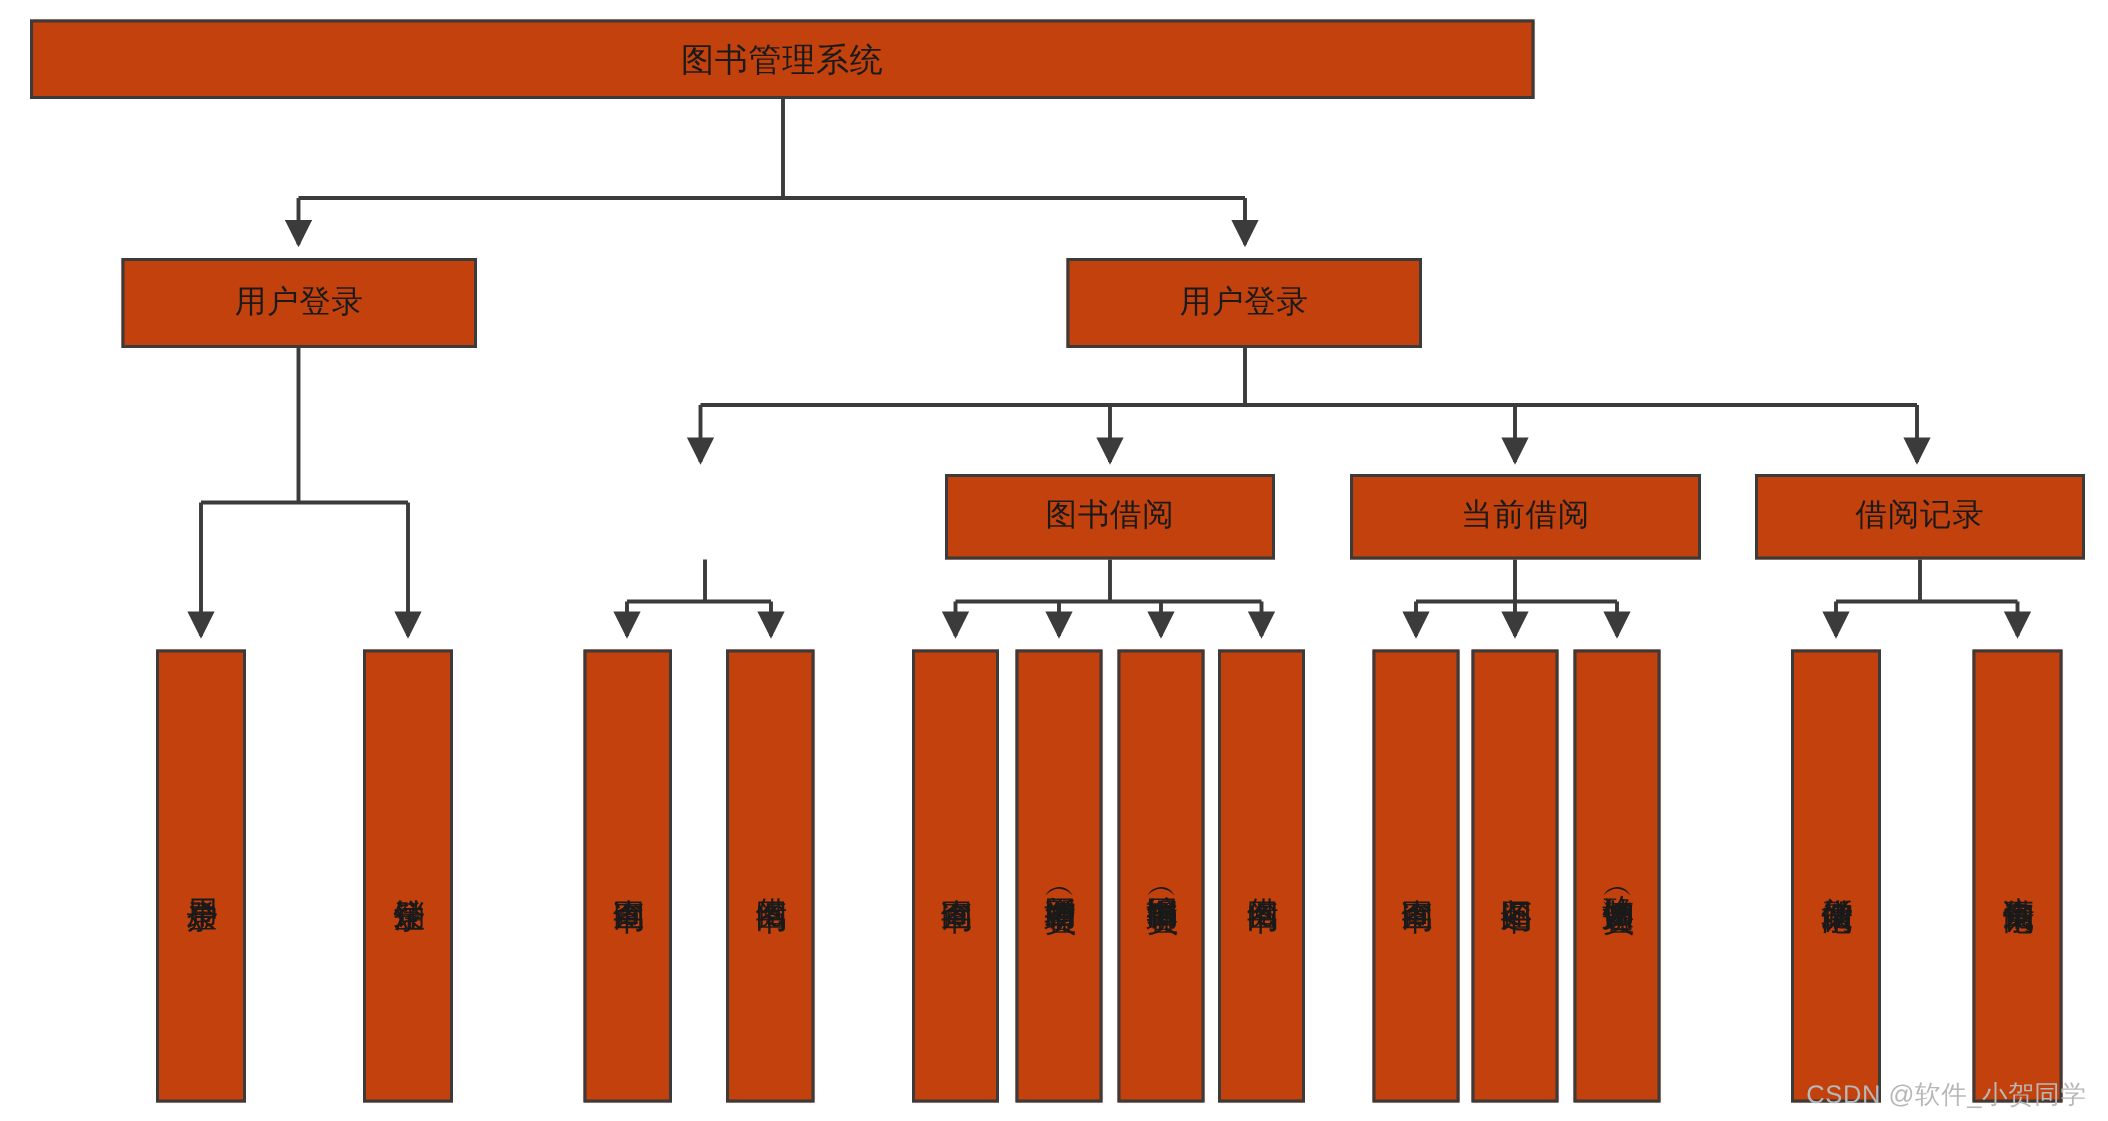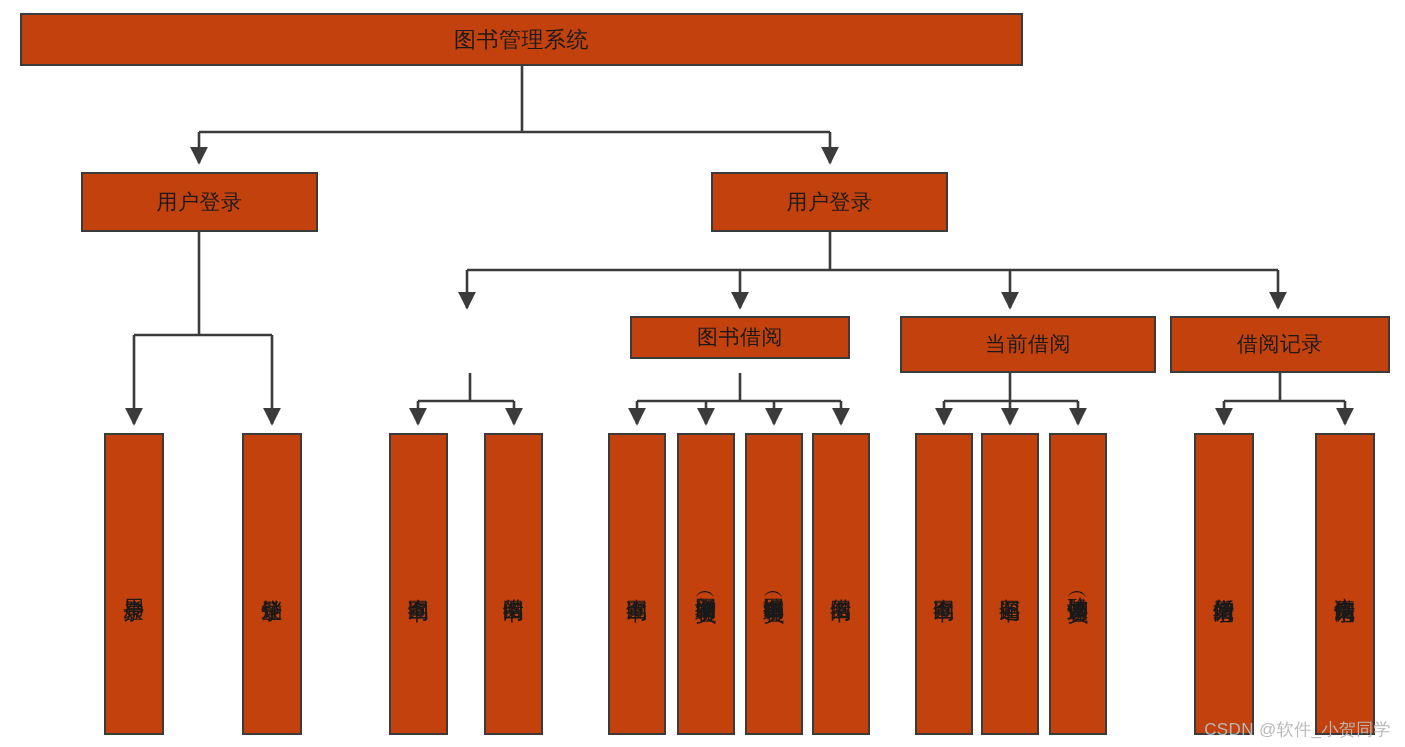--- a/index.html
+++ b/index.html
@@ -129,24 +129,24 @@
     <span class="label">图书管理系统</span>
   </div>
 
   <div class="node horiz" style="left:81px; top:172px; width:237px; height:60px;">
     <span class="label">用户登录</span>
   </div>
   <div class="node horiz" style="left:711px; top:172px; width:237px; height:60px;">
     <span class="label">用户登录</span>
   </div>
 
-  <div class="node horiz" style="left:630px; top:316px; width:220px; height:43px;">
+  <div class="node horiz" style="left:630px; top:316px; width:220px; height:57px;">
     <span class="label">图书借阅</span>
   </div>
-  <div class="node horiz" style="left:900px; top:316px; width:256px; height:57px;">
+  <div class="node horiz" style="left:900px; top:316px; width:234px; height:57px;">
     <span class="label">当前借阅</span>
   </div>
   <div class="node horiz" style="left:1170px; top:316px; width:220px; height:57px;">
     <span class="label">借阅记录</span>
   </div>
 
   <div class="node vert" style="left:104px; top:433px; width:60px; height:302px;">
     <span class="label">用户登录</span>
   </div>
   <div class="node vert" style="left:242px; top:433px; width:60px; height:302px;">

